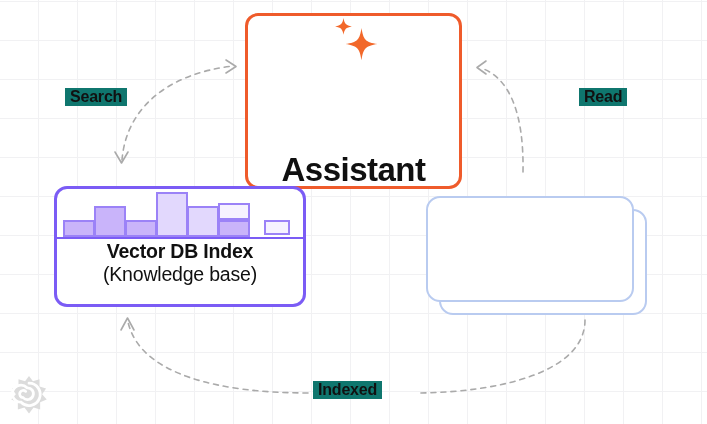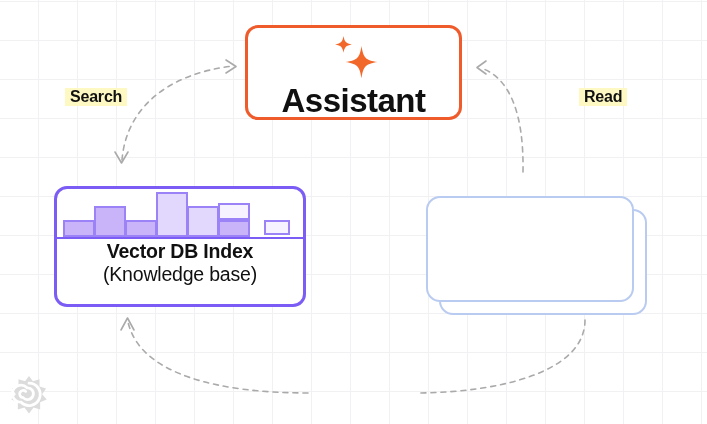--- a/index.html
+++ b/index.html
@@ -38,27 +38,26 @@
   
   .node {
     position: absolute;
     background: #ffffff;
     border-radius: 13px;
   }
 
   
   #assistant-box {
     left: 245px; top: 13px;
-    width: 217px; height: 95px;
+    width: 217px; height: 176px;
     border: 3px solid #ef5b2b;
     display: flex;
     flex-direction: column;
     align-items: center;
-    justify-content: flex-end;
-    margin-top: 12px;
+    justify-content: space-between;
   }
   #assistant-sparkle { display: block; margin-bottom: 2px; }
   #assistant-title {
     font-size: 33px;
     font-weight: 700;
     color: #101010;
     letter-spacing: -0.5px;
     line-height: 1;
   }
 
@@ -126,21 +125,21 @@
     letter-spacing: -0.3px;
   }
 
   
   .edge-label {
     position: absolute;
     font-size: 16px;
     font-weight: 700;
     color: #111111;
     letter-spacing: -0.2px;
-    background: #fef9c3;
+    background: #0f766e;
     padding: 0 5px;
     white-space: nowrap;
   }
   #label-search { left: 65px; top: 88px; }
   #label-read   { left: 579px; top: 88px; text-align: center; }
   #label-indexed{ left: 313px; top: 381px; }
 
   
   #watermark {
     position: absolute;
@@ -199,19 +198,20 @@
       <div id="vectordb-line1">Vector DB Index</div>
       <div id="vectordb-line2">(Knowledge base)</div>
     </div>
   </div>
 
   <div class="skill-card" id="skill-card-3" style="border-color: rgb(185, 203, 240);"></div>
   <div class="skill-card" id="skill-card-2" style="border-color: rgb(185, 203, 240);"></div>
 
   <div class="edge-label" id="label-search">Search</div>
   <div class="edge-label" id="label-read">Read</div>
+  <div class="edge-label" id="label-indexed">Indexed</div>
 
   <svg id="watermark" viewBox="0 0 64 64" xmlns="http://www.w3.org/2000/svg">
     <path d="M32 3 L38 11 L48 8 L48 19 L58 22 L52 31 L59 39 L49 43 L49 54 L39 51 L32 60 L25 51 L15 54 L15 43 L5 39 L12 31 L6 22 L16 19 L16 8 L26 11 Z" fill="#dcdcdc"></path>
     <path d="M32 14 a17 17 0 1 1 -12 29 a13 13 0 1 1 9 -22 a9 9 0 1 1 -6 15 a5.5 5.5 0 1 1 4 -9.5" fill="none" stroke="#ffffff" stroke-width="4.2" stroke-linecap="round"></path>
   </svg>
 
 </div>
 
 </body></html>

